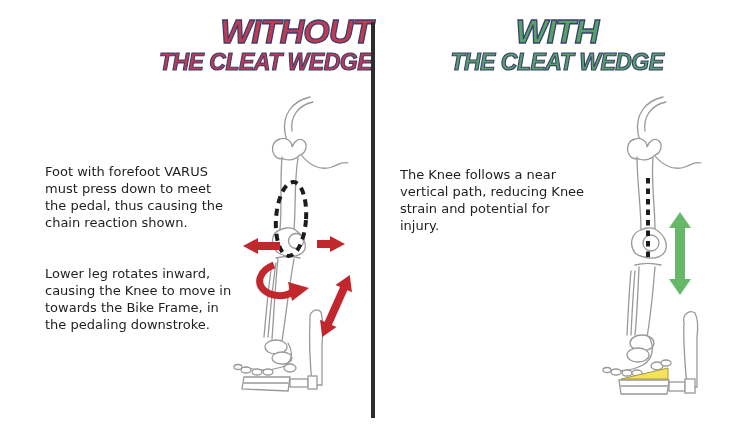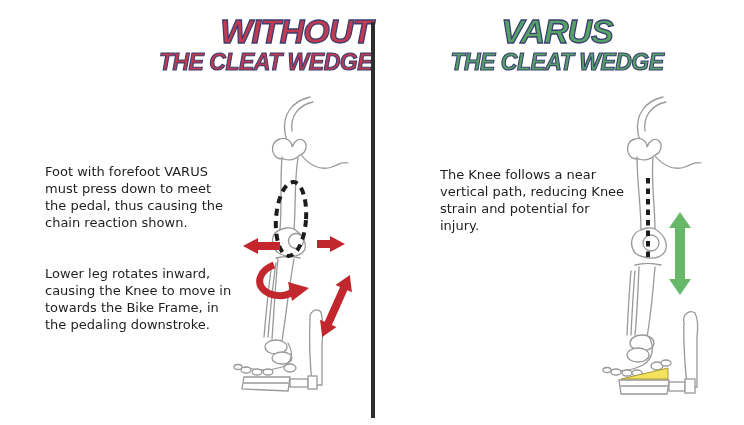--- a/index.html
+++ b/index.html
@@ -15,21 +15,21 @@
   }
   .divider{position:absolute;left:371px;top:22px;width:4px;height:396px;background:var(--divider);}
   .title-block{position:absolute;top:14px;text-align:center;font-style:italic;font-weight:bold;
     font-family:"Liberation Sans",sans-serif;}
   .title-block .line1{font-size:34px;line-height:34px;letter-spacing:-1px;-webkit-text-stroke:1.3px var(--title-outline);}
   .title-block .line2{font-size:23px;line-height:24px;letter-spacing:-0.5px;margin-top:2px;-webkit-text-stroke:1.1px var(--title-outline);}
   .title-left{left:0;width:372px;color:var(--title-red);text-align:right;}
   .title-right{left:377px;width:360px;color:var(--title-green);}
   .body-text{position:absolute;width:220px;font-size:13px;line-height:17px;color:var(--text);white-space:pre-line;}
   .bt-left{left:29px;top:146px;}
-  .bt-right{left:424px;top:149px;}
+  .bt-right{left:384px;top:149px;}
   .body-text p{margin:0 0 17px 16px;white-space:pre-line;}
   .figure{position:absolute;top:85px;}
   .fig-left{left:230px;}
   .fig-right{left:585px;}
   .bone{stroke:var(--bone-outline);fill:none;stroke-width:1.3;stroke-linecap:round;}
   .bone-fill{stroke:var(--bone-outline);fill:#ffffff;stroke-width:1.3;}
   .dash-mark{stroke:#1c1c1c;fill:none;}
   .fill-red{fill:var(--arrow-red);}
   .stroke-red{stroke:var(--arrow-red);fill:none;}
   .fill-green{fill:var(--arrow-green);}
@@ -110,21 +110,21 @@
       <g transform="translate(106,221) rotate(24)">
         <polygon class="fill-red" points="0,-34 9,-19 4,-19 4,19 9,19 0,34 -9,19 -4,19 -4,-19 -9,-19"></polygon>
       </g>
     </svg>
   </div>
 
   <div class="divider"></div>
 
   <div>
     <div class="title-block title-right">
-      <div class="line1">VARUS</div>
+      <div class="line1">WITH</div>
       <div class="line2">THE CLEAT WEDGE</div>
     </div>
     <div class="body-text bt-right">
       <p>The Knee follows a near
 vertical path, reducing Knee
 strain and potential for
 injury.</p>
     </div>
 
     <svg class="figure fig-right" width="155" height="320" viewBox="0 0 155 320">

